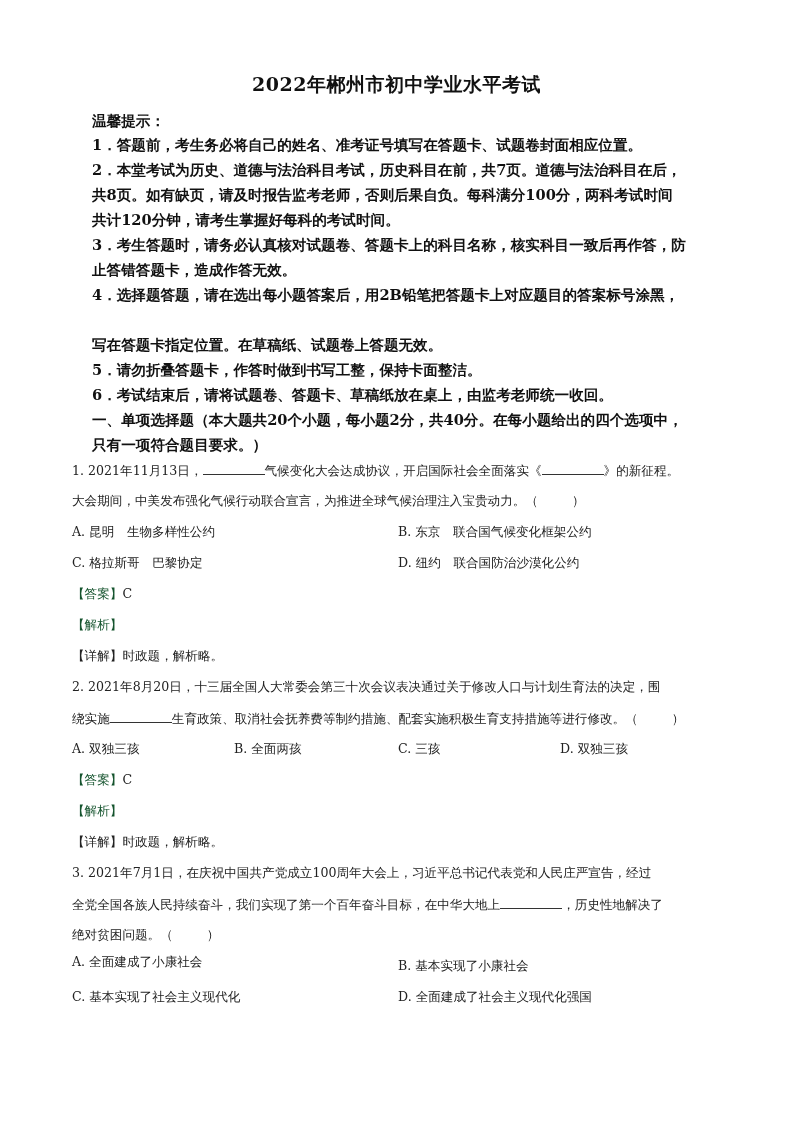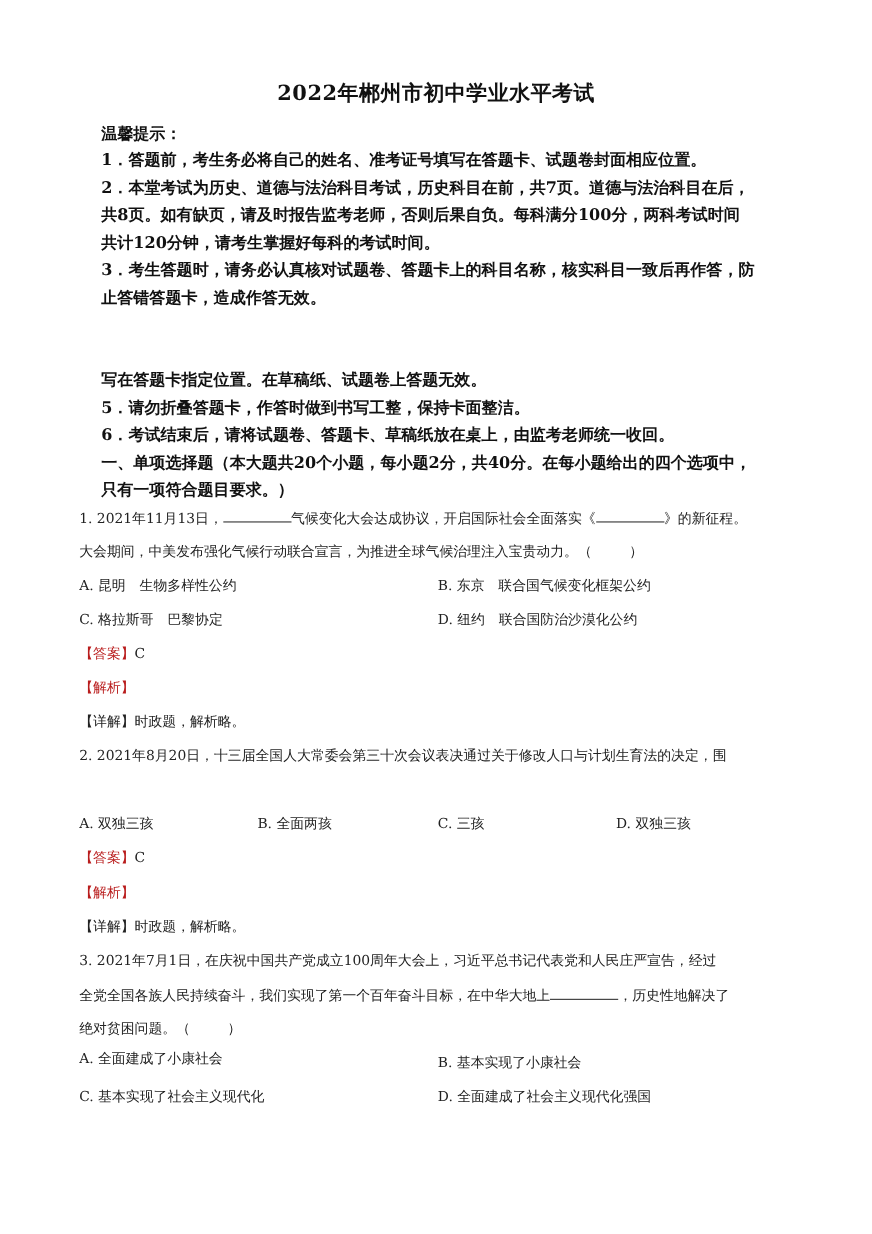--- a/index.html
+++ b/index.html
@@ -4,37 +4,38 @@
 <style>
   html, body { margin: 0; padding: 0; background: #ffffff; }
   body { width: 793px; height: 1122px; position: relative; overflow: hidden;
          font-family: "DejaVu Serif", "Liberation Serif", serif; color: #111; }
   .page { position: absolute; left: 0; top: 0; width: 666px; height: 1122px; }
   .title { position: absolute; top: 72px; left: 0; width: 793px; text-align: center;
            font-size: 19px; font-weight: bold; letter-spacing: 0.5px; }
   .bold-line { position: absolute; left: 72px; font-size: 14.6px; font-weight: bold; white-space: nowrap; margin-left: 20px; }
   .line { position: absolute; left: 72px; font-size: 12.6px; white-space: nowrap; color: #222; }
   .opt { position: absolute; font-size: 12.6px; white-space: nowrap; color: #222; }
-  .blue { color: #b91c1c; }
+  .blue { color: #14532d; }
   .blank { display: inline-block; border-bottom: 1px solid #333; width: 62px; height: 12px; vertical-align: baseline; }
   .paren { display: inline-block; width: 34px; }
 </style>
 </head>
 <body>
 
 <div class="page">
   <div class="title">2022年郴州市初中学业水平考试</div>
 
   <div class="bold-line" style="top:112px">温馨提示：</div>
   <div class="bold-line" style="top:136px">1．答题前，考生务必将自己的姓名、准考证号填写在答题卡、试题卷封面相应位置。</div>
   <div class="bold-line" style="top:161px">2．本堂考试为历史、道德与法治科目考试，历史科目在前，共7页。道德与法治科目在后，</div>
   <div class="bold-line" style="top:186px">共8页。如有缺页，请及时报告监考老师，否则后果自负。每科满分100分，两科考试时间</div>
   <div class="bold-line" style="top:211px">共计120分钟，请考生掌握好每科的考试时间。</div>
   <div class="bold-line" style="top:236px">3．考生答题时，请务必认真核对试题卷、答题卡上的科目名称，核实科目一致后再作答，防</div>
   <div class="bold-line" style="top:261px">止答错答题卡，造成作答无效。</div>
+  <div class="bold-line" style="top:286px">4．选择题答题，请在选出每小题答案后，用2B铅笔把答题卡上对应题目的答案标号涂黑，</div>
   <div class="bold-line" style="top:336px">写在答题卡指定位置。在草稿纸、试题卷上答题无效。</div>
   <div class="bold-line" style="top:361px">5．请勿折叠答题卡，作答时做到书写工整，保持卡面整洁。</div>
   <div class="bold-line" style="top:386px">6．考试结束后，请将试题卷、答题卡、草稿纸放在桌上，由监考老师统一收回。</div>
 
   <div class="bold-line" style="top:411px">一、单项选择题（本大题共20个小题，每小题2分，共40分。在每小题给出的四个选项中，</div>
   <div class="bold-line" style="top:436px">只有一项符合题目要求。）</div>
 
   <div class="line" style="top:462px">
     <span>1. 2021年11月13日，</span><span class="blank"></span><span>气候变化大会达成协议，开启国际社会全面落实《</span><span class="blank"></span><span>》的新征程。</span>
   </div>
@@ -47,20 +48,23 @@
   <div class="opt" style="top:555px;left:398px">D. 纽约　联合国防治沙漠化公约</div>
   <div class="line" style="top:586px">
     <span class="blue">【答案】</span><span>C</span>
   </div>
   <div class="line blue" style="top:617px">【解析】</div>
   <div class="line" style="top:648px">
     <span>【详解】</span><span>时政题，解析略。</span>
   </div>
 
   <div class="line" style="top:679px">2. 2021年8月20日，十三届全国人大常委会第三十次会议表决通过关于修改人口与计划生育法的决定，围</div>
+  <div class="line" style="top:710px">
+    <span>绕实施</span><span class="blank"></span><span>生育政策、取消社会抚养费等制约措施、配套实施积极生育支持措施等进行修改。（</span><span class="paren"></span><span>）</span>
+  </div>
   <div class="opt" style="top:741px;left:72px">A. 双独三孩</div>
   <div class="opt" style="top:741px;left:234px">B. 全面两孩</div>
   <div class="opt" style="top:741px;left:398px">C. 三孩</div>
   <div class="opt" style="top:741px;left:560px">D. 双独三孩</div>
   <div class="line" style="top:772px">
     <span class="blue">【答案】</span><span>C</span>
   </div>
   <div class="line blue" style="top:803px">【解析】</div>
   <div class="line" style="top:834px">
     <span>【详解】</span><span>时政题，解析略。</span>

